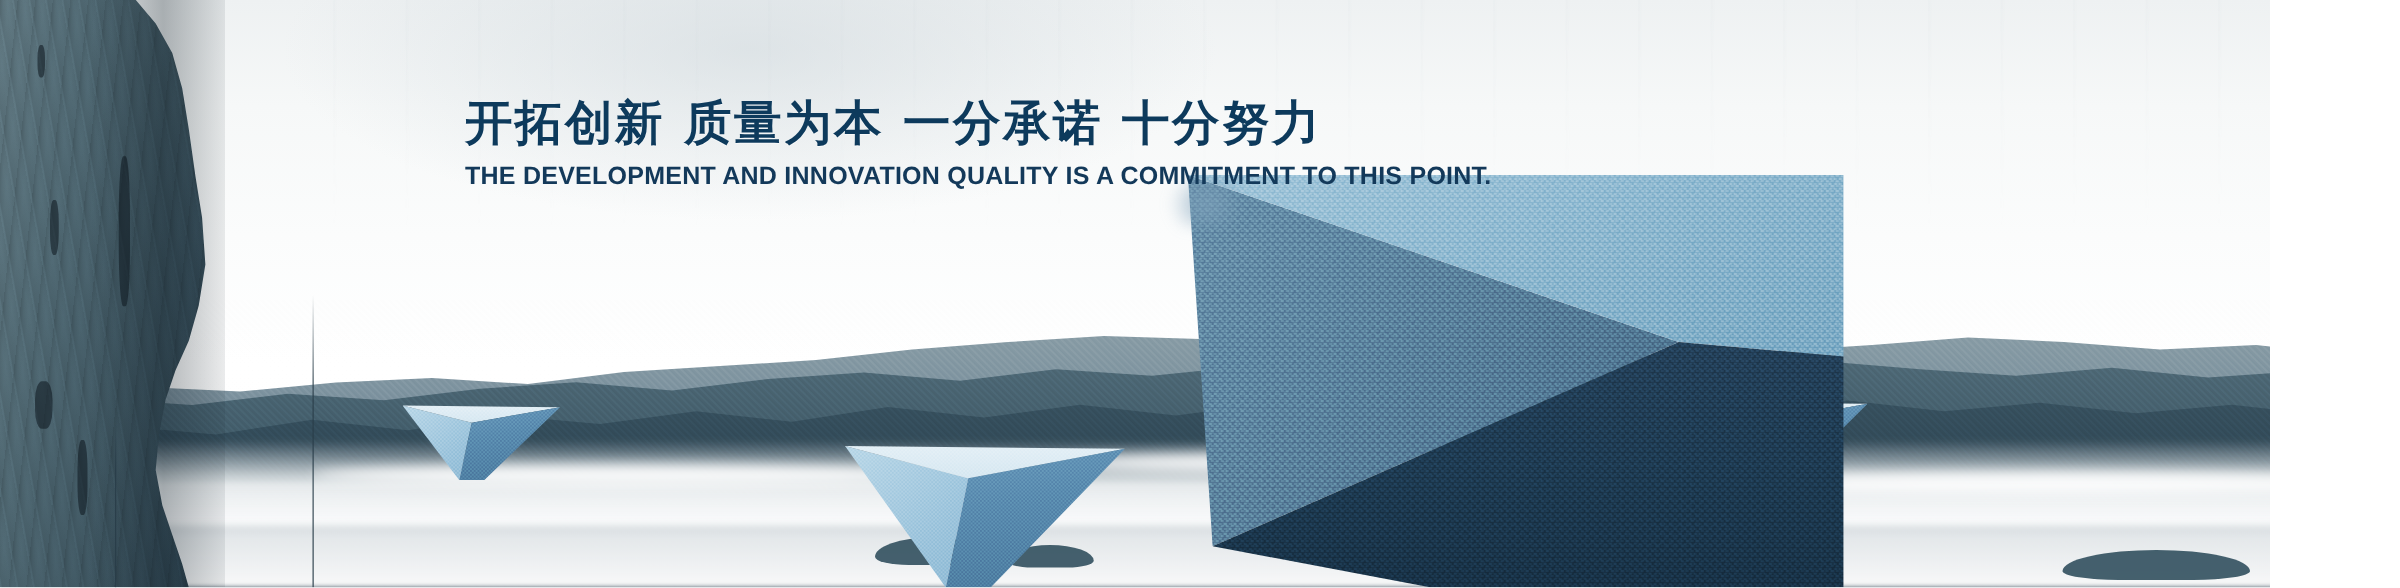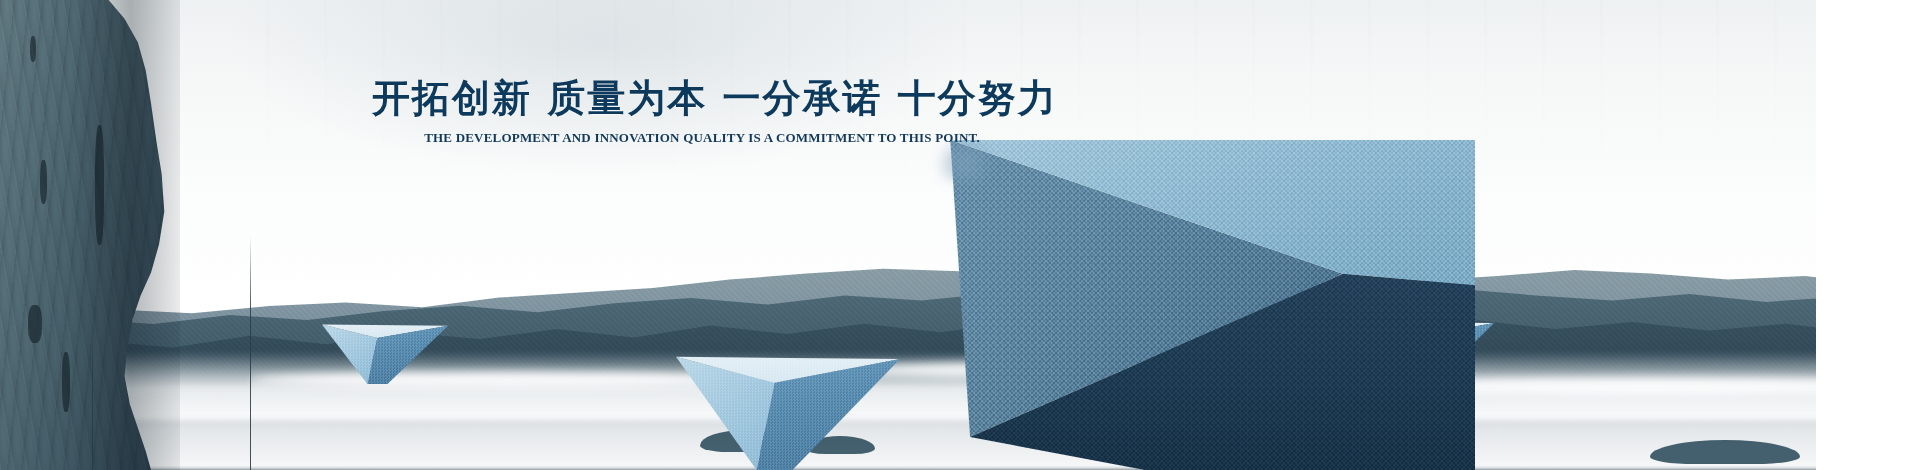--- a/index.html
+++ b/index.html
@@ -198,23 +198,23 @@
     text-align:center;z-index:40;
   }
   .headline{
     font-size:38px;font-weight:700;letter-spacing:2px;
     color:#0d3a5c;line-height:1.18;white-space:nowrap;
     font-family:"DejaVu Sans","Liberation Sans",sans-serif;
     text-shadow:0 1px 0 rgba(255,255,255,.55);
   }
   .subline{
     margin-top:9px;
-    font-size:13px;font-weight:700;letter-spacing:.2px;
+    font-size:20px;font-weight:700;letter-spacing:.2px;
     color:#13395a;white-space:nowrap;
-    font-family:Liberation Serif, serif;
+    font-family:Liberation Sans, sans-serif;
   }
 </style>
 </head>
 <body>
 
 <div id="banner">
 
   <div class="sky"></div>
   <div class="sky-wash"></div>
   <div class="sky-streaks"></div>

